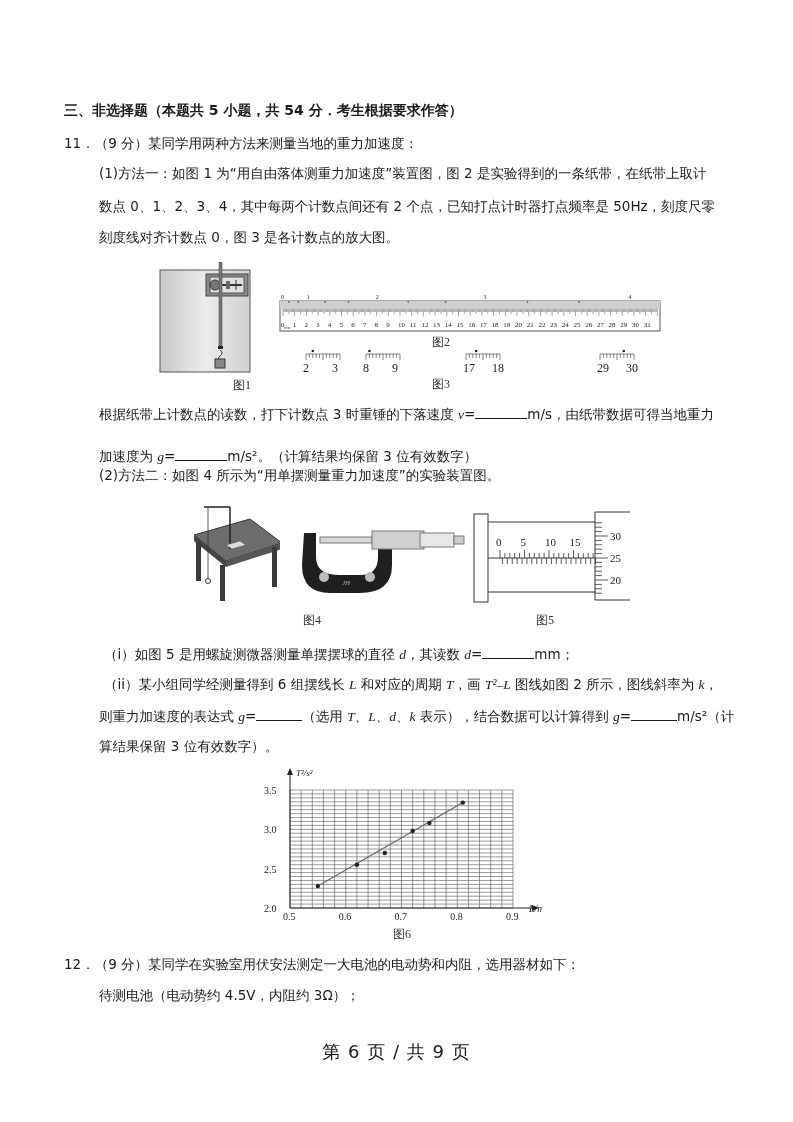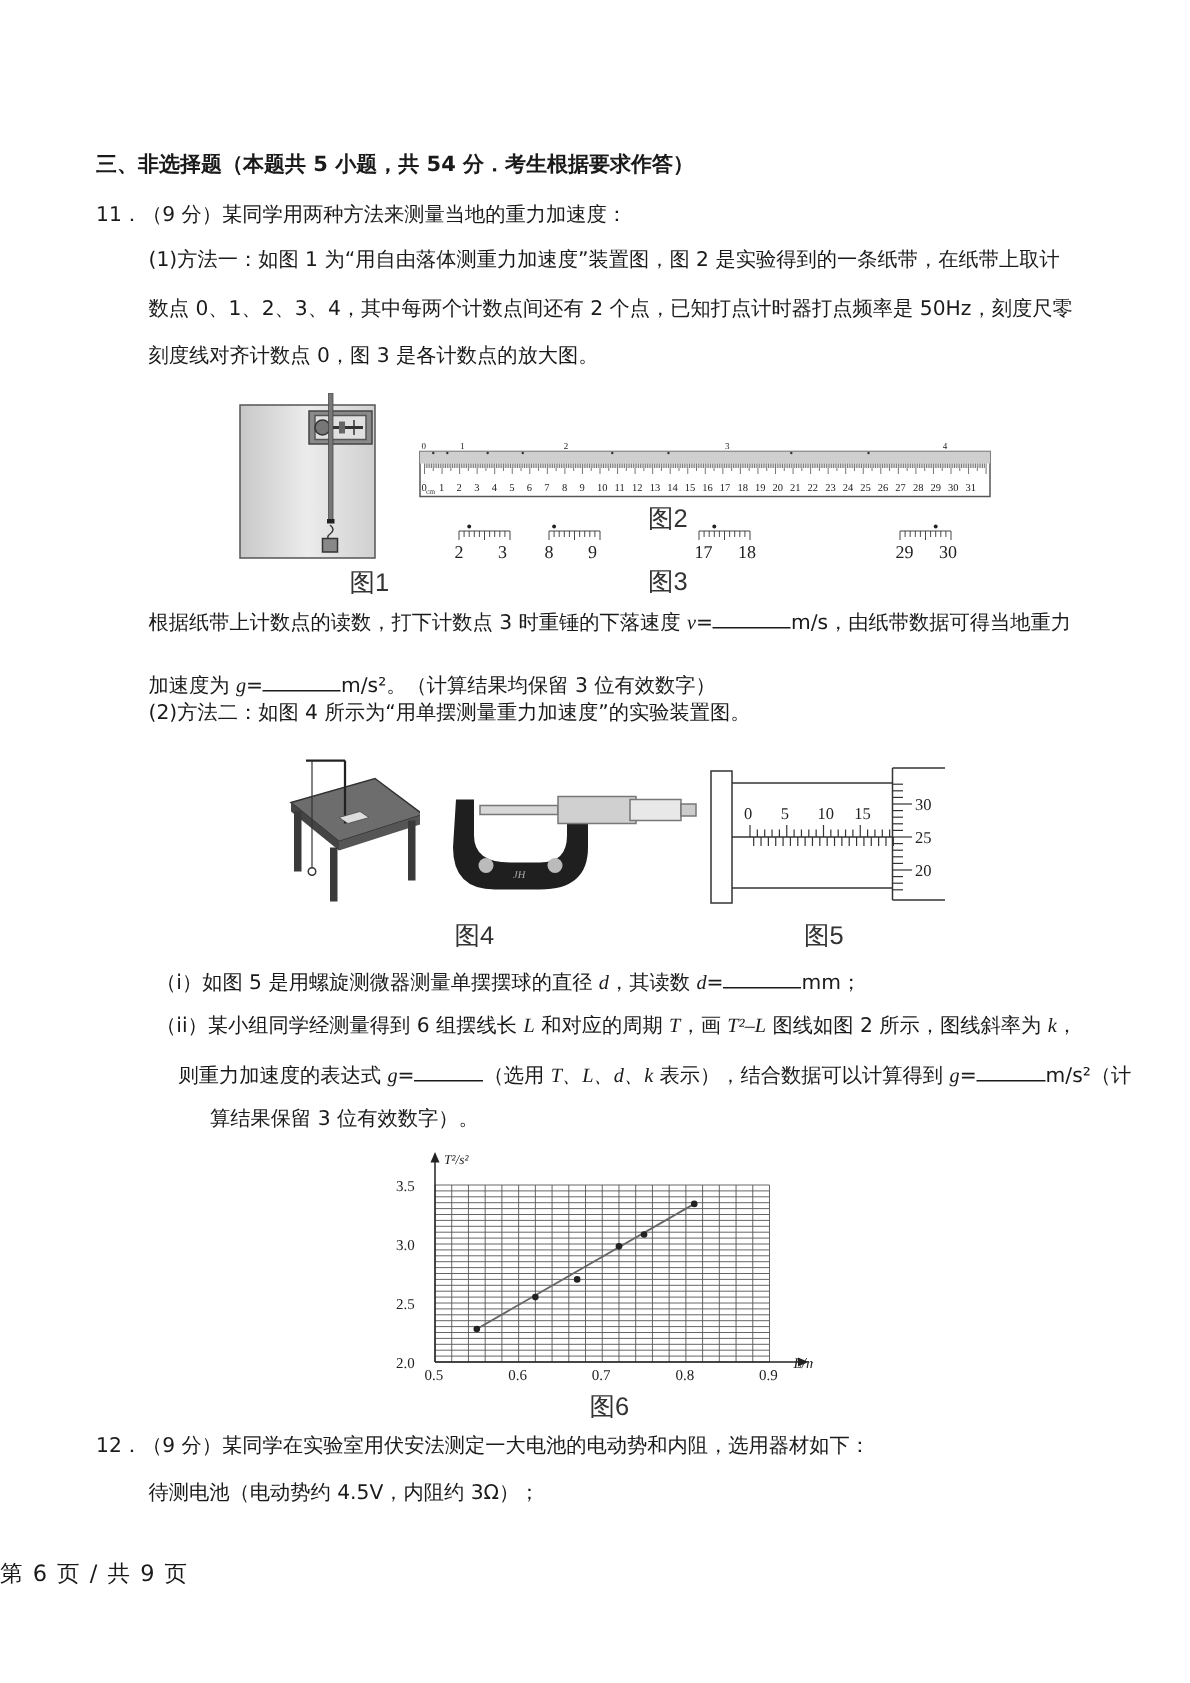--- a/index.html
+++ b/index.html
@@ -5,22 +5,22 @@
   html, body { margin: 0; padding: 0; background: #ffffff; }
   body {
     width: 793px; height: 1122px; position: relative; overflow: hidden;
     font-family: "DejaVu Sans", "Liberation Sans", sans-serif;
     color: #1a1a1a; font-size: 13.5px;
   }
   .line { position: absolute; white-space: nowrap; line-height: 18px; }
   .section-title { font-weight: bold; font-size: 14px; }
   .it { font-family: "Liberation Serif", "DejaVu Serif", serif; font-style: italic; }
   .blank { display: inline-block; border-bottom: 1px solid #1a1a1a; height: 14px; vertical-align: baseline; }
-  .fig-caption { position: absolute; font-family: Liberation Sans, sans-serif; font-size: 17px; color: #333; }
-  .footer { position: absolute; left: 0; width: 793px; text-align: left; top: 1040px; font-size: 15px; letter-spacing: 1px; }
+  .fig-caption { position: absolute; font-family: Liberation Serif, serif; font-size: 12px; color: #333; }
+  .footer { position: absolute; left: 0; width: 793px; text-align: center; top: 1040px; font-size: 18px; letter-spacing: 1px; }
   svg text { font-family: "Liberation Serif", "DejaVu Serif", serif; }
 </style>
 </head>
 <body>
 
 <div class="line section-title" style="left:64px; top:101px;">三、非选择题（本题共 5 小题，共 54 分．考生根据要求作答）</div>
 
 <div class="line" style="left:64px; top:134px;">
   <span>11．</span><span>（9 分）</span><span>某同学用两种方法来测量当地的重力加速度：</span>
 </div>
@@ -615,24 +615,24 @@
     </g>
 </svg>
 <div class="fig-caption" style="left:536px; top:612px;">图5</div>
 
 <div class="line" style="left:104px; top:644px;">
   <span>（i）如图 5 是用螺旋测微器测量单摆摆球的直径 </span><span class="it">d</span><span>，其读数 </span><span class="it">d</span><span>=</span><span class="blank" style="width:52px;"></span><span>mm；</span>
 </div>
 <div class="line" style="left:104px; top:675px;">
   <span>（ii）某小组同学经测量得到 6 组摆线长 </span><span class="it">L</span><span> 和对应的周期 </span><span class="it">T</span><span>，画 </span><span class="it">T²–L</span><span> 图线如图 2 所示，图线斜率为 </span><span class="it">k</span><span>，</span>
 </div>
-<div class="line" style="left:99px; top:706px;margin-left:20px;">
+<div class="line" style="left:99px; top:706px;">
   <span>则重力加速度的表达式 </span><span class="it">g</span><span>=</span><span class="blank" style="width:46px;"></span><span>（选用 </span><span class="it">T、L、d、k</span><span> 表示），结合数据可以计算得到 </span><span class="it">g</span><span>=</span><span class="blank" style="width:46px;"></span><span>m/s²（计</span>
 </div>
-<div class="line" style="left:99px; top:737px;margin-left:41px;">算结果保留 3 位有效数字）。</div>
+<div class="line" style="left:99px; top:737px;">算结果保留 3 位有效数字）。</div>
 
 <svg style="position:absolute; left:262px; top:762px;" width="280" height="160" id="fig6">
     <g stroke="#555" stroke-width="0.6">
       <line x1="28" y1="28" x2="28" y2="146"></line>
       <line x1="39.15" y1="28" x2="39.15" y2="146"></line>
       <line x1="50.3" y1="28" x2="50.3" y2="146"></line>
       <line x1="61.45" y1="28" x2="61.45" y2="146"></line>
       <line x1="72.6" y1="28" x2="72.6" y2="146"></line>
       <line x1="83.75" y1="28" x2="83.75" y2="146"></line>
       <line x1="94.9" y1="28" x2="94.9" y2="146"></line>

